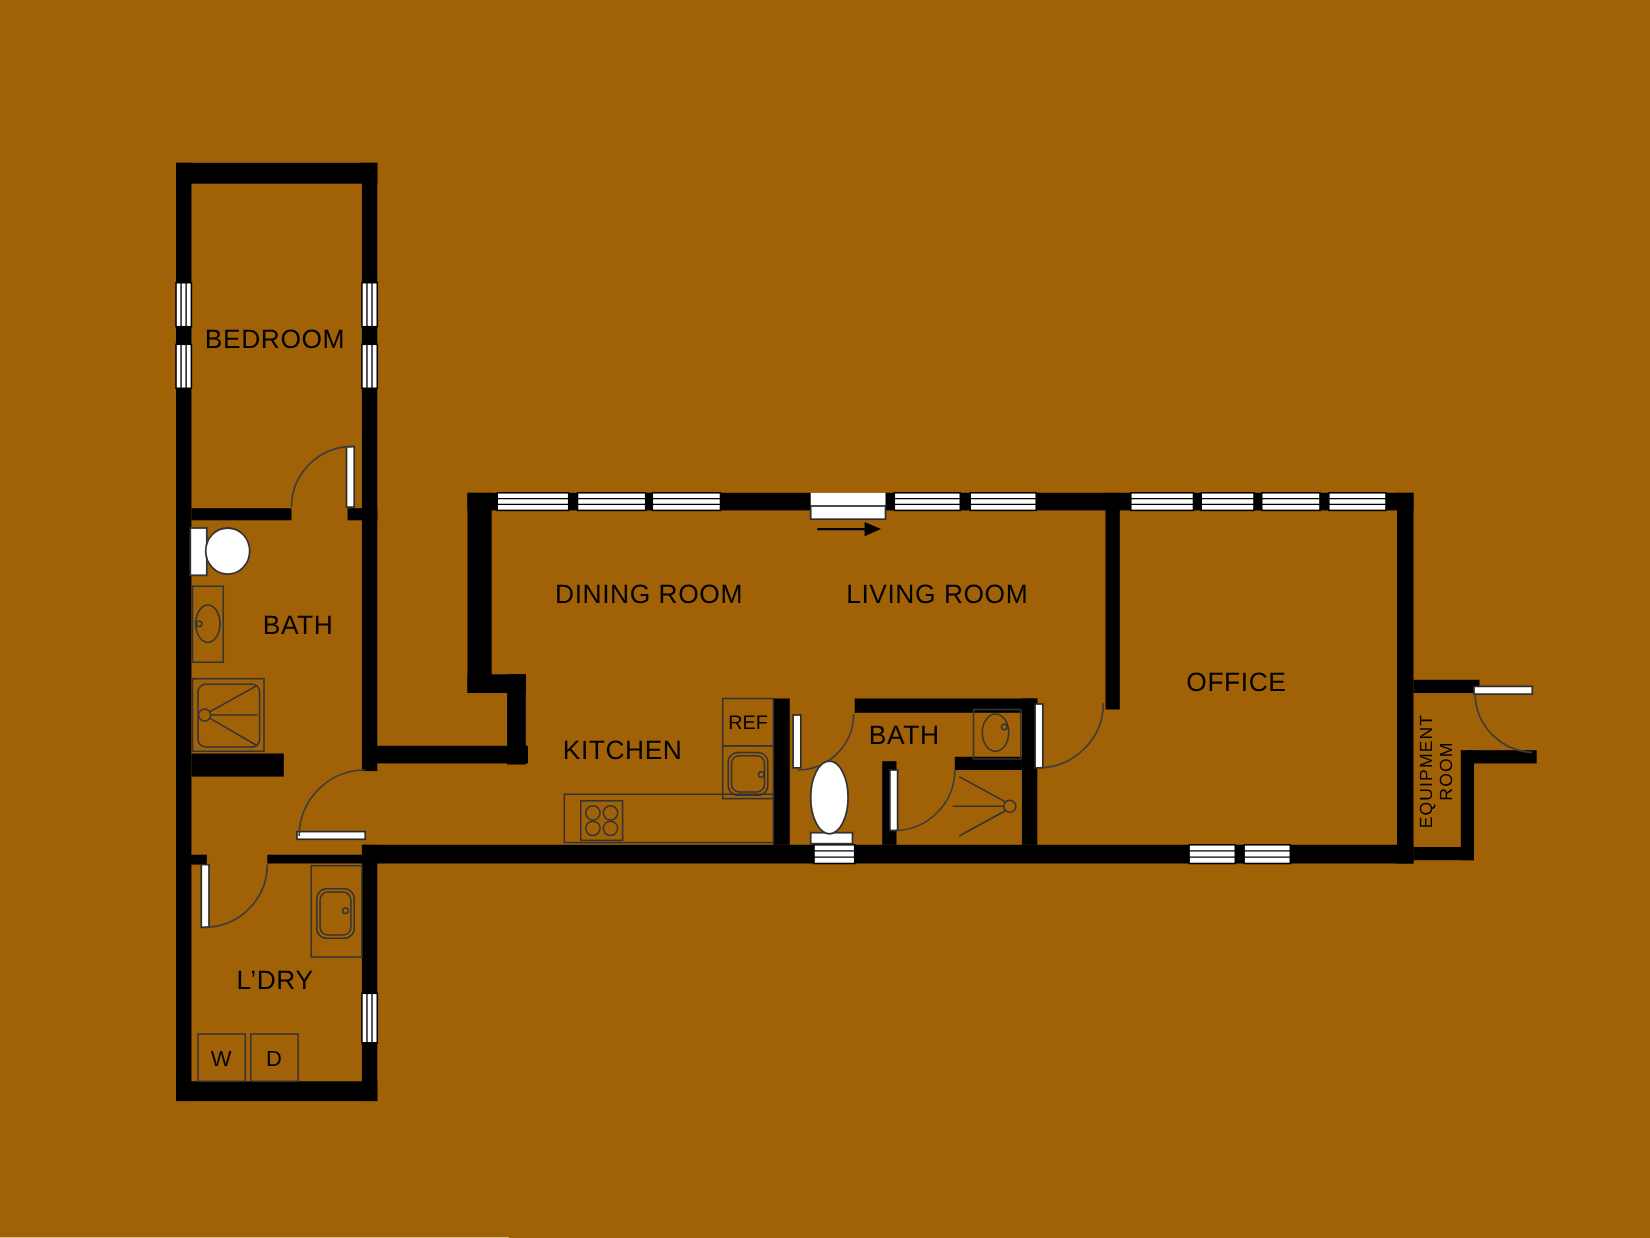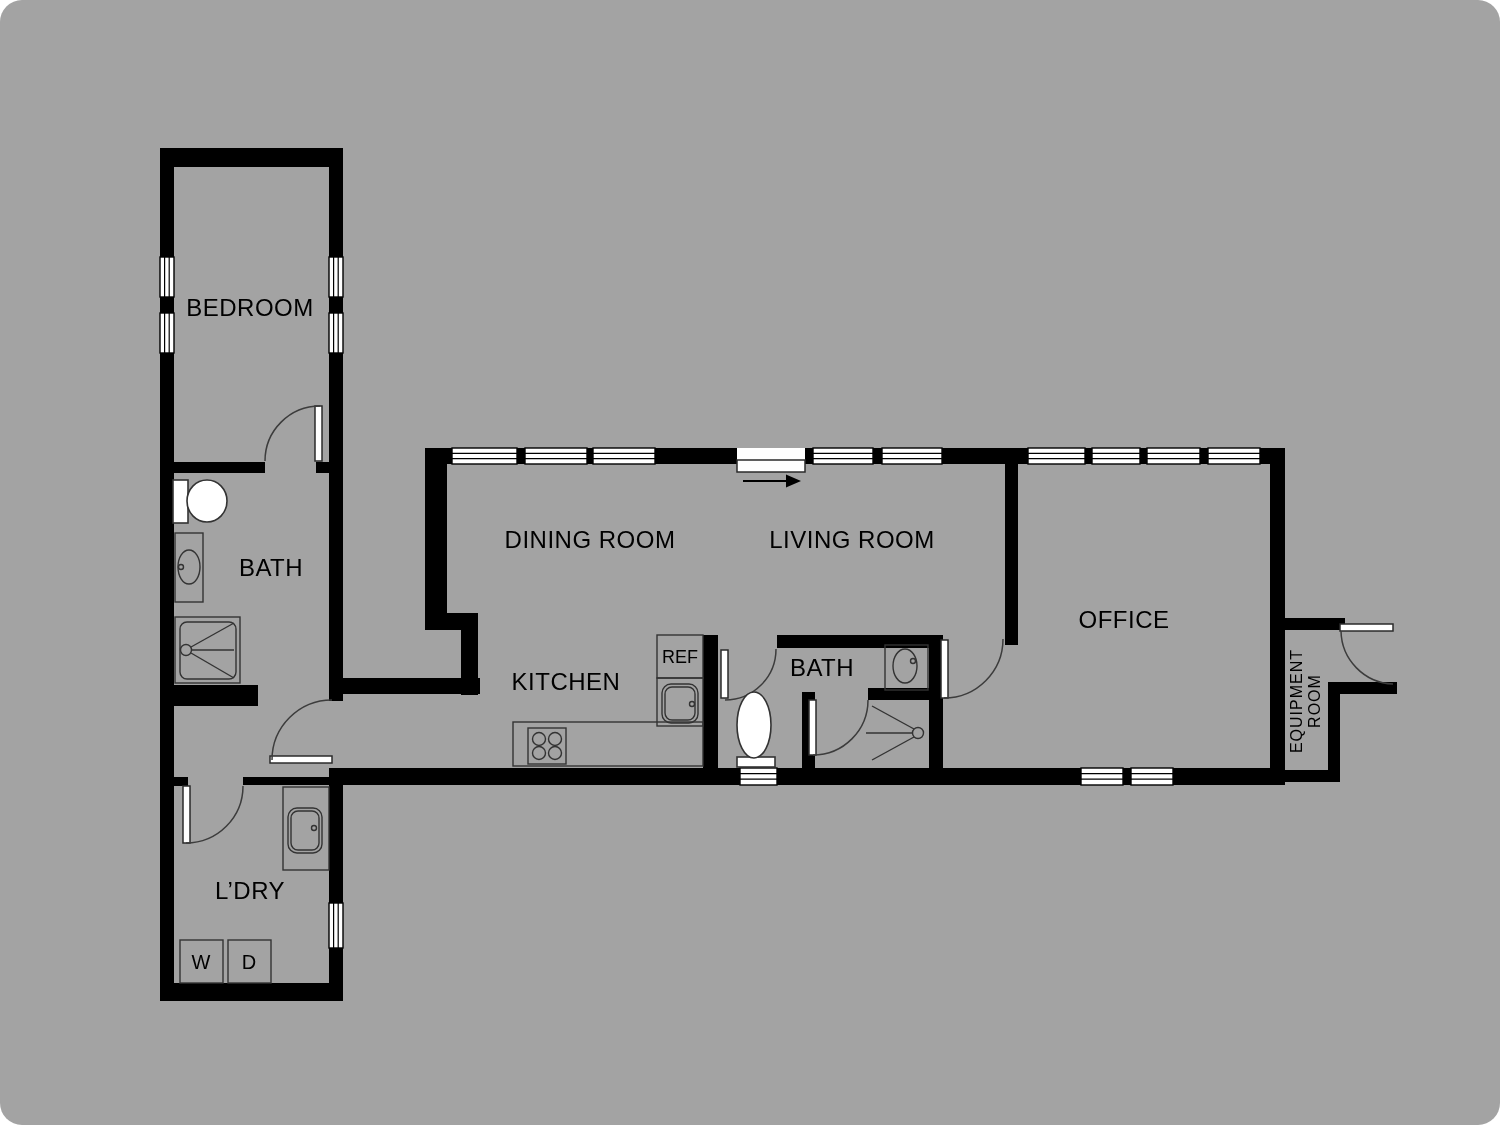--- a/index.html
+++ b/index.html
@@ -4,23 +4,22 @@
 <style>
   html, body {
     margin: 0;
     padding: 0;
     background: #ffffff;
   }
   .stage {
     width: 1500px;
     height: 1125px;
     position: relative;
-    background: #a3a3a3;
+    background: #a16207;
     overflow: hidden;
-    border-radius: 22px;
   }
   svg { display: block; }
   .wall { fill: #000000; stroke: none; }
   .window-rect { fill: #ffffff; stroke: #000000; stroke-width: 1.4; }
   .window-line { stroke: #000000; stroke-width: 1.2; }
   .erase { fill: #ffffff; stroke: none; }
   .door-leaf { fill: #ffffff; stroke: #2b2b2b; stroke-width: 1.5; }
   .door-arc { fill: none; stroke: #3c3c3c; stroke-width: 1.5; }
   .fixture { fill: #ffffff; stroke: #333333; stroke-width: 1.6; }
   .fixture-thin { fill: none; stroke: #333333; stroke-width: 1.4; }

